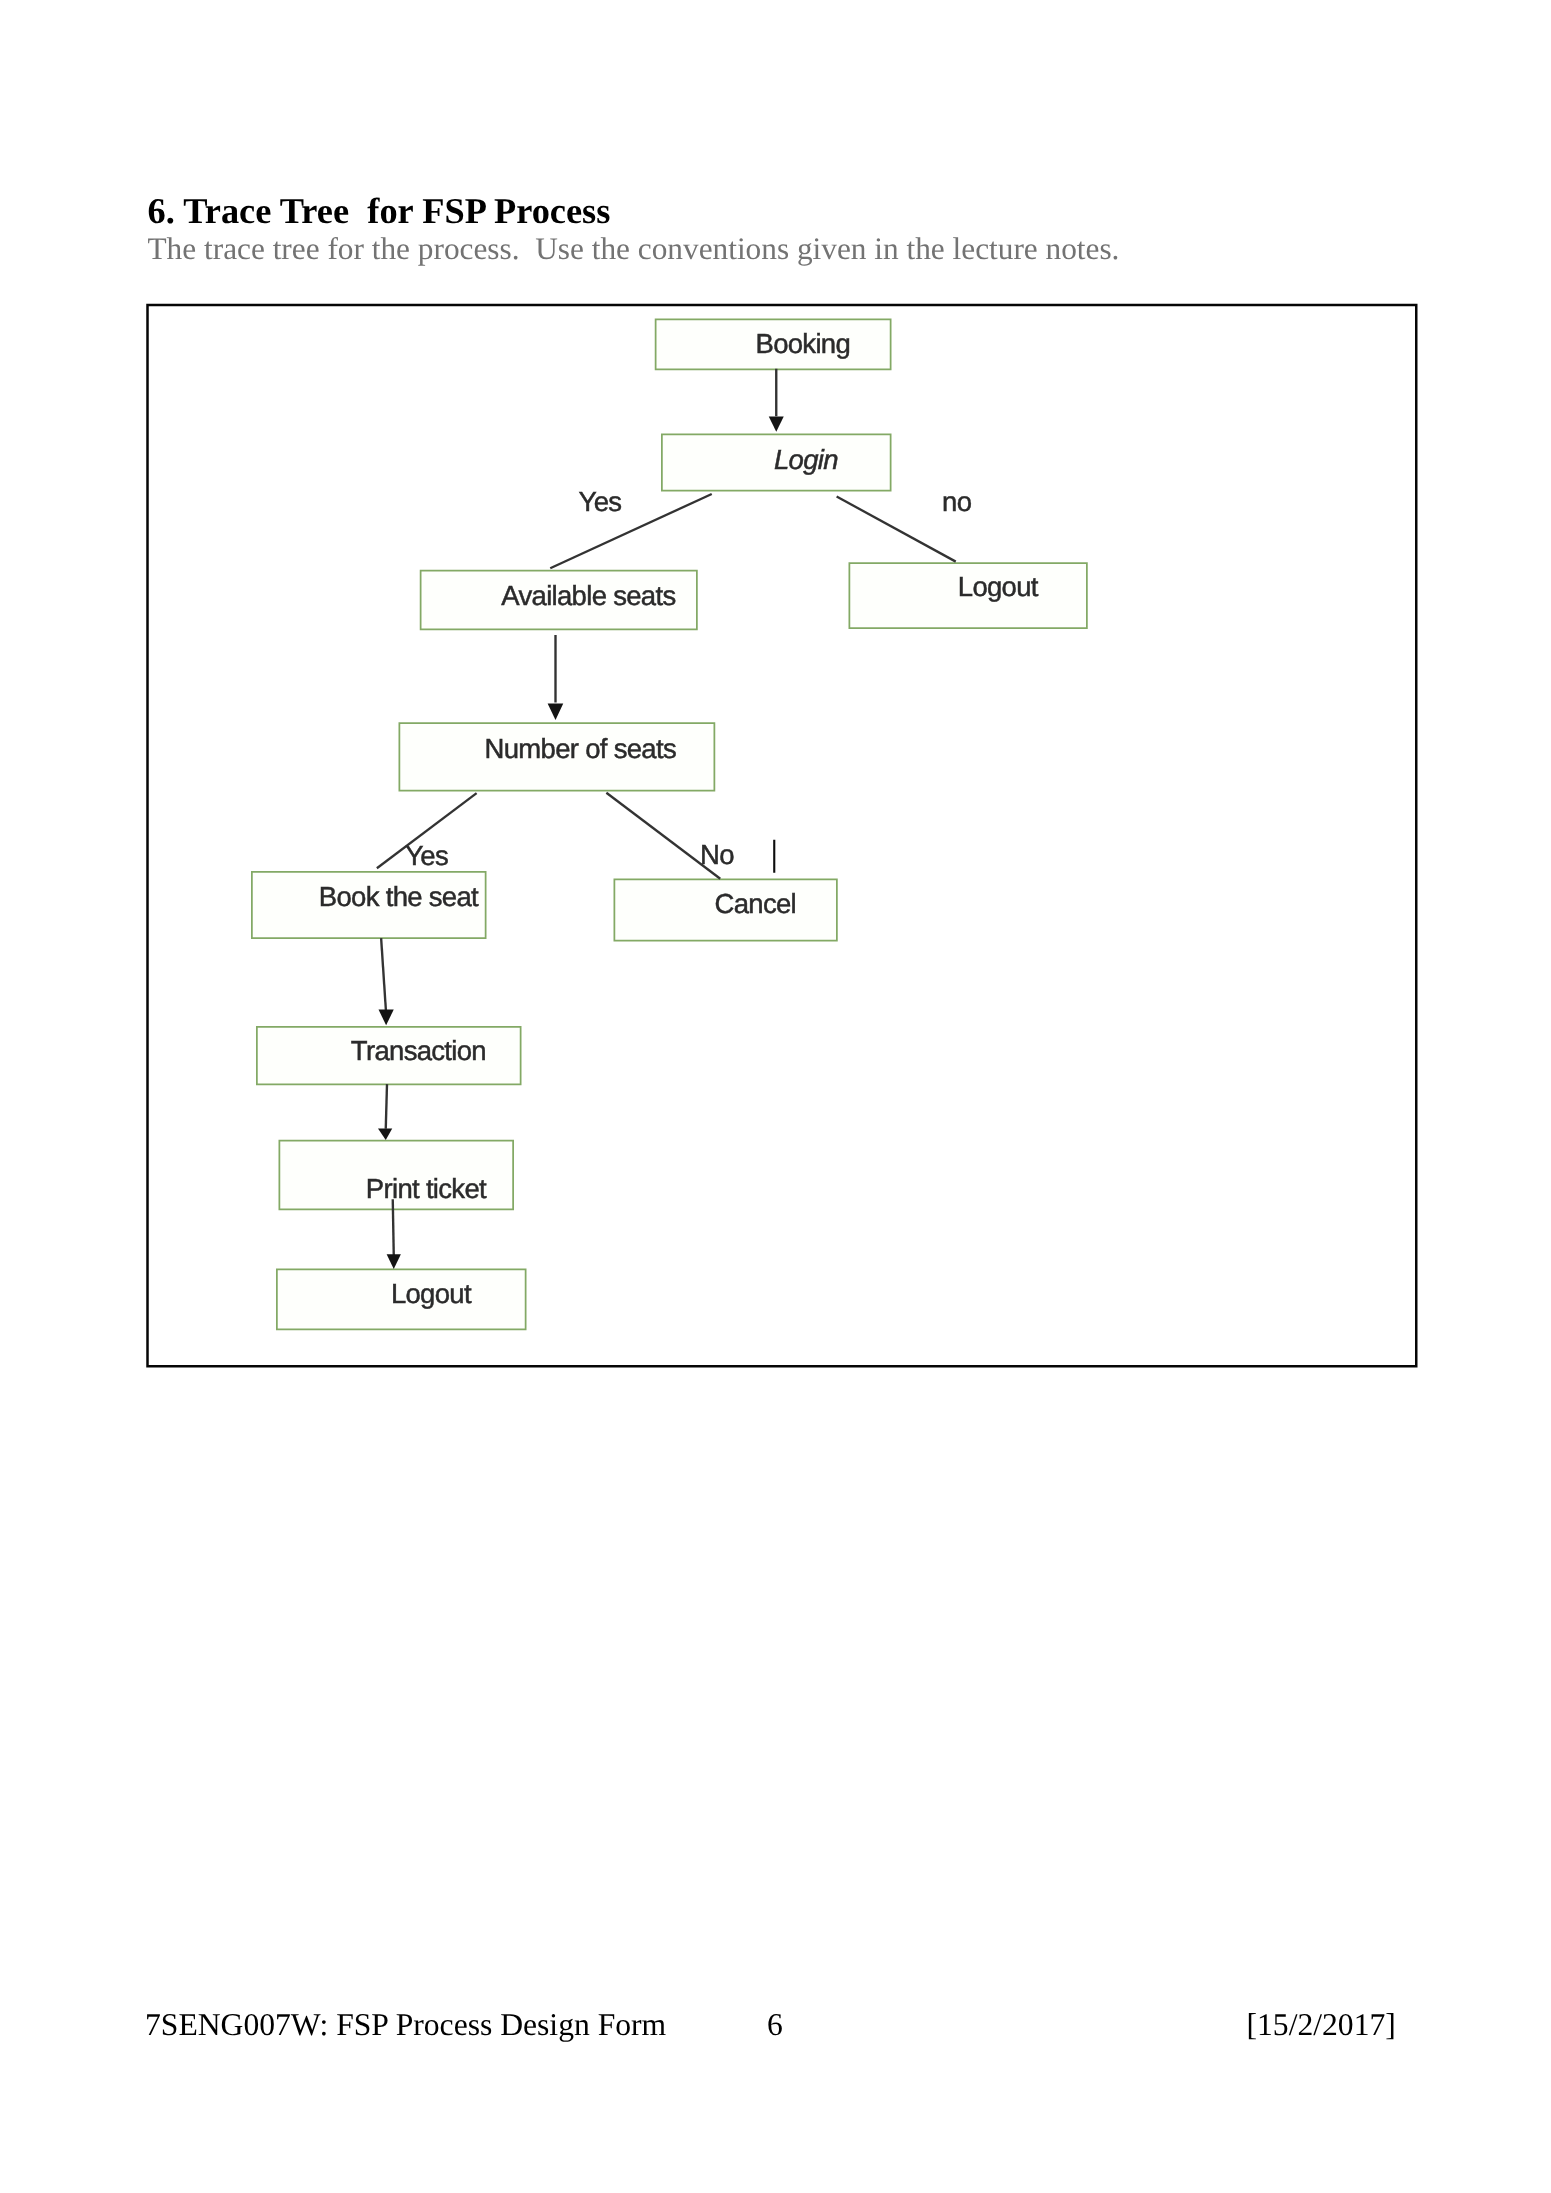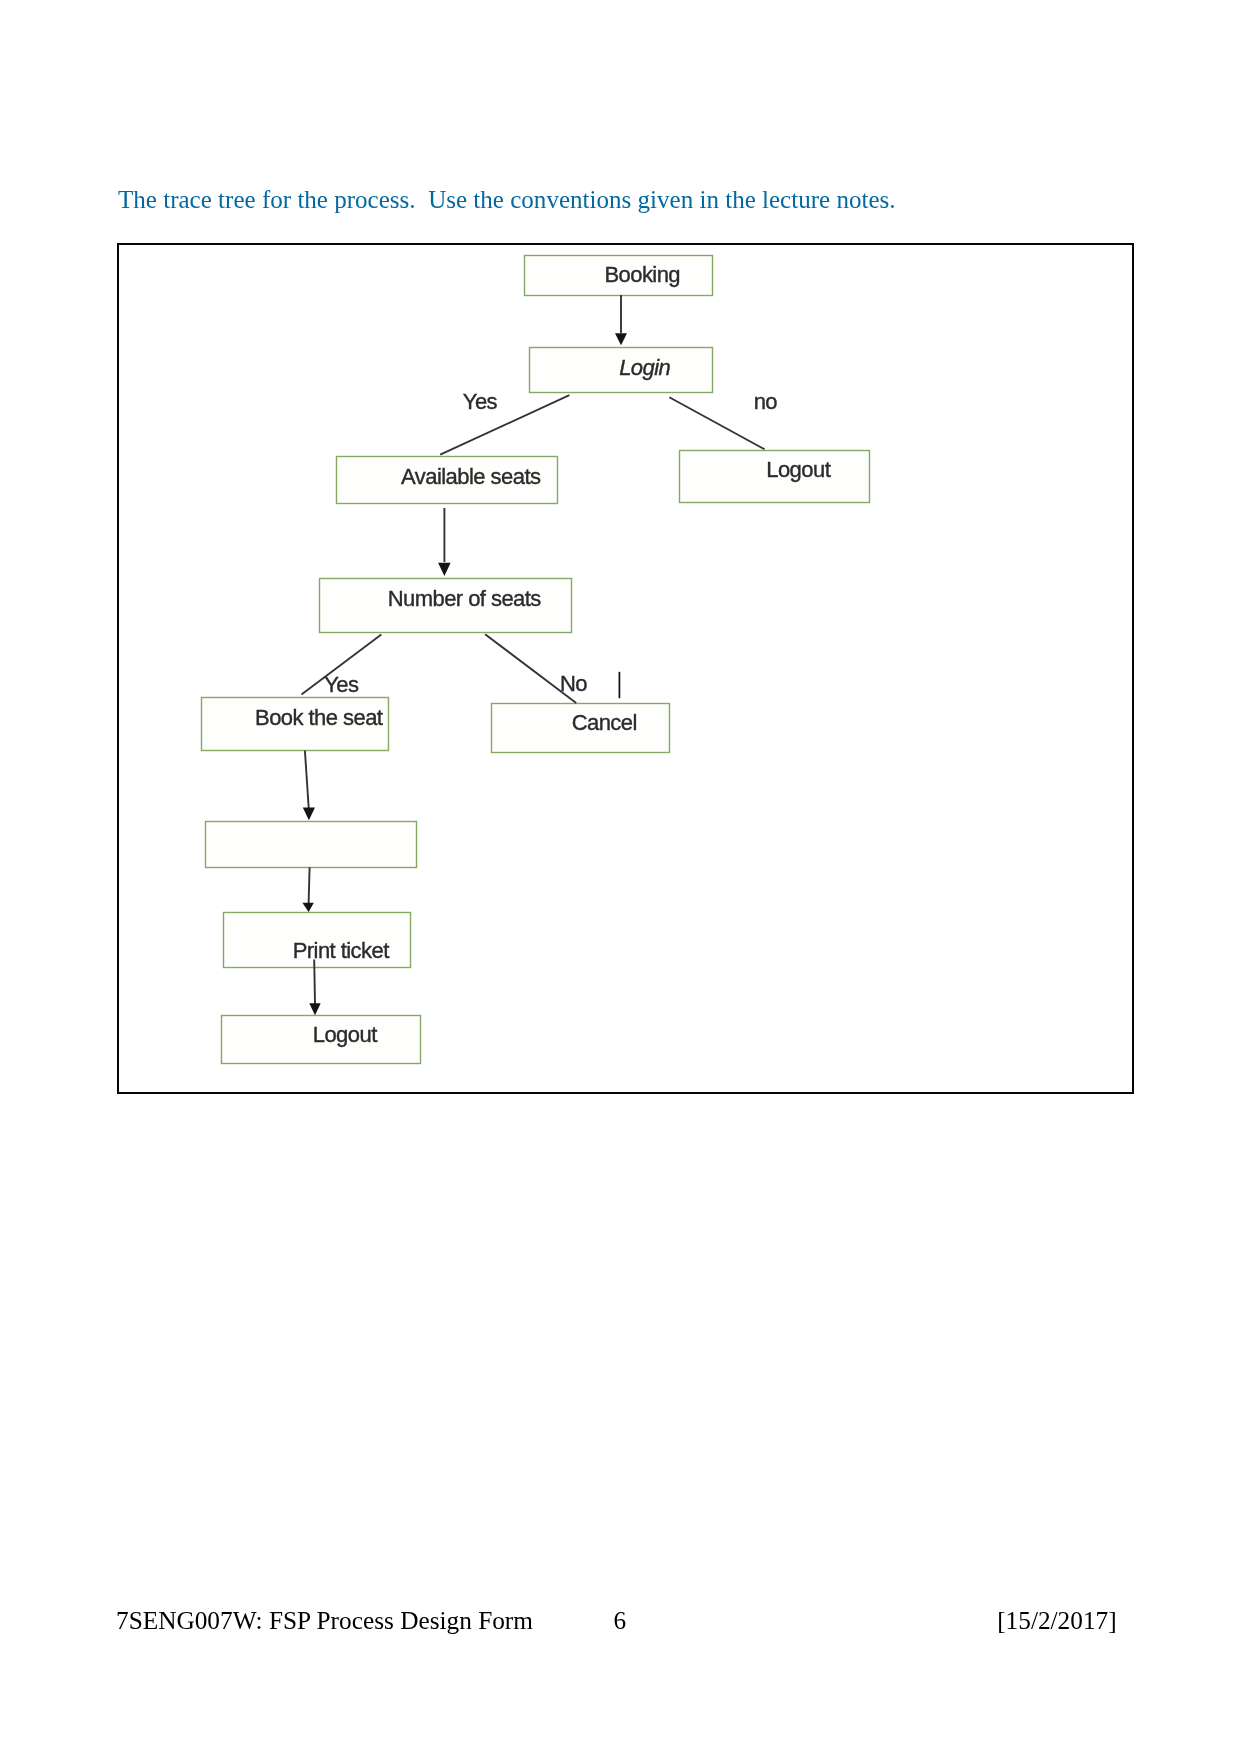--- a/index.html
+++ b/index.html
@@ -4,21 +4,21 @@
 <title>6. Trace Tree for FSP Process</title>
 <style>
   html,body{margin:0;padding:0;}
   body{width:1241px;height:1754px;background:#ffffff;
        font-family:"Liberation Serif",serif;overflow:hidden;position:relative;
        -webkit-font-smoothing:antialiased;}
   .page{position:absolute;left:0;top:0;width:1241px;height:1754px;}
 
   #heading{position:absolute;transform:translateZ(0);left:118px;top:154px;font-size:29.1px;font-weight:bold;
            color:#000;white-space:pre;line-height:30px;}
-  #subtitle{position:absolute;transform:translateZ(0);left:118px;top:186px;font-size:25.05px;color:#0369a1;
+  #subtitle{position:absolute;transform:translateZ(0);left:118px;top:186px;font-size:25.05px;color:#737373;
             white-space:pre;line-height:28px;}
 
   #figure{position:absolute;left:117px;top:243px;width:1017px;height:851px;
           border:2px solid #050505;box-sizing:border-box;background:#fff;overflow:hidden;}
   #canvas{position:absolute;left:-119px;top:-245px;width:1241px;height:1754px;}
 
   .node{position:absolute;box-sizing:border-box;background:transparent;}
   .node > span{position:absolute;left:0;width:100%;text-align:center;
         -webkit-font-smoothing:antialiased;transform:translateZ(0);
         font-family:"Liberation Sans",sans-serif;font-size:22px;color:#2b2b2b;
@@ -36,20 +36,21 @@
   #footer span{position:absolute;transform:translateZ(0);font-size:25.3px;color:#000;white-space:pre;line-height:28px;}
   .f1{left:116px;top:1605.8px;}
   .f2{left:613.5px;top:1605.8px;}
   .f3{left:997.2px;top:1605.8px;}
 </style>
 </head>
 <body>
 
 <div class="page">
 
+  <div id="heading">6. Trace Tree  for FSP Process</div>
   <div id="subtitle">The trace tree for the process.  Use the conventions given in the lecture notes.</div>
 
   <div id="figure">
     <div id="canvas">
 
       <svg id="boxes" viewBox="0 0 1241 1754">
         <rect x="524.5" y="255.5" width="188" height="40" fill="#fefffc" stroke="#83a965" stroke-width="1.4"></rect>
         <rect x="529.5" y="347.5" width="183" height="45" fill="#fefffc" stroke="#83a965" stroke-width="1.4"></rect>
         <rect x="336.5" y="456.5" width="221" height="47" fill="#fefffc" stroke="#83a965" stroke-width="1.4"></rect>
         <rect x="679.5" y="450.5" width="190" height="52" fill="#fefffc" stroke="#83a965" stroke-width="1.4"></rect>
@@ -111,20 +112,23 @@
       </div>
       <div class="node" style="left:319px;top:578px;width:243px;height:55px;border-radius:19px;">
         <span style="top:9.7px;">Number of seats</span>
       </div>
       <div class="node" style="left:201px;top:697px;width:188px;height:54px;">
         <span style="top:9.9px;">Book the seat</span>
       </div>
       <div class="node" style="left:491px;top:703px;width:179px;height:50px;">
         <span style="top:9.2px;">Cancel</span>
       </div>
+      <div class="node" style="left:205px;top:821px;width:212px;height:47px;">
+        <span style="top:8.7px;">Transaction</span>
+      </div>
       <div class="node" style="left:223px;top:912px;width:188px;height:56px;margin-top:20px;">
         <span style="top:8.2px;">Print ticket</span>
       </div>
       <div class="node" style="left:221px;top:1015px;width:200px;height:49px;">
         <span style="top:9.2px;">Logout</span>
       </div>
 
       <div class="lbl" style="left:462.8px;top:390.9px;">Yes</div>
       <div class="lbl" style="left:753.7px;top:390.7px;">no</div>
       <div class="lbl" style="left:324.2px;top:674.1px;">Yes</div>

